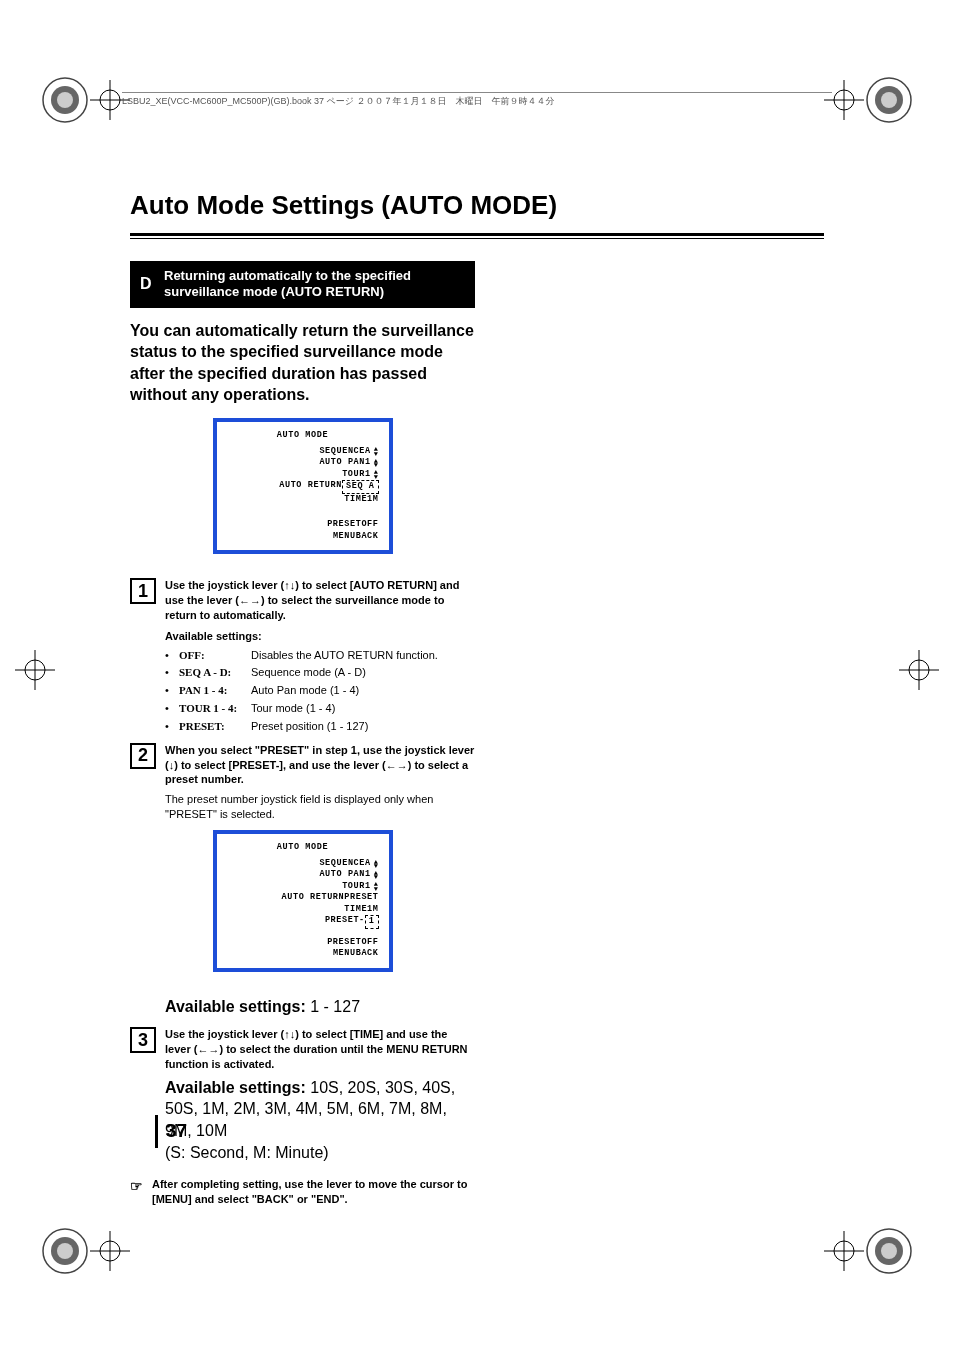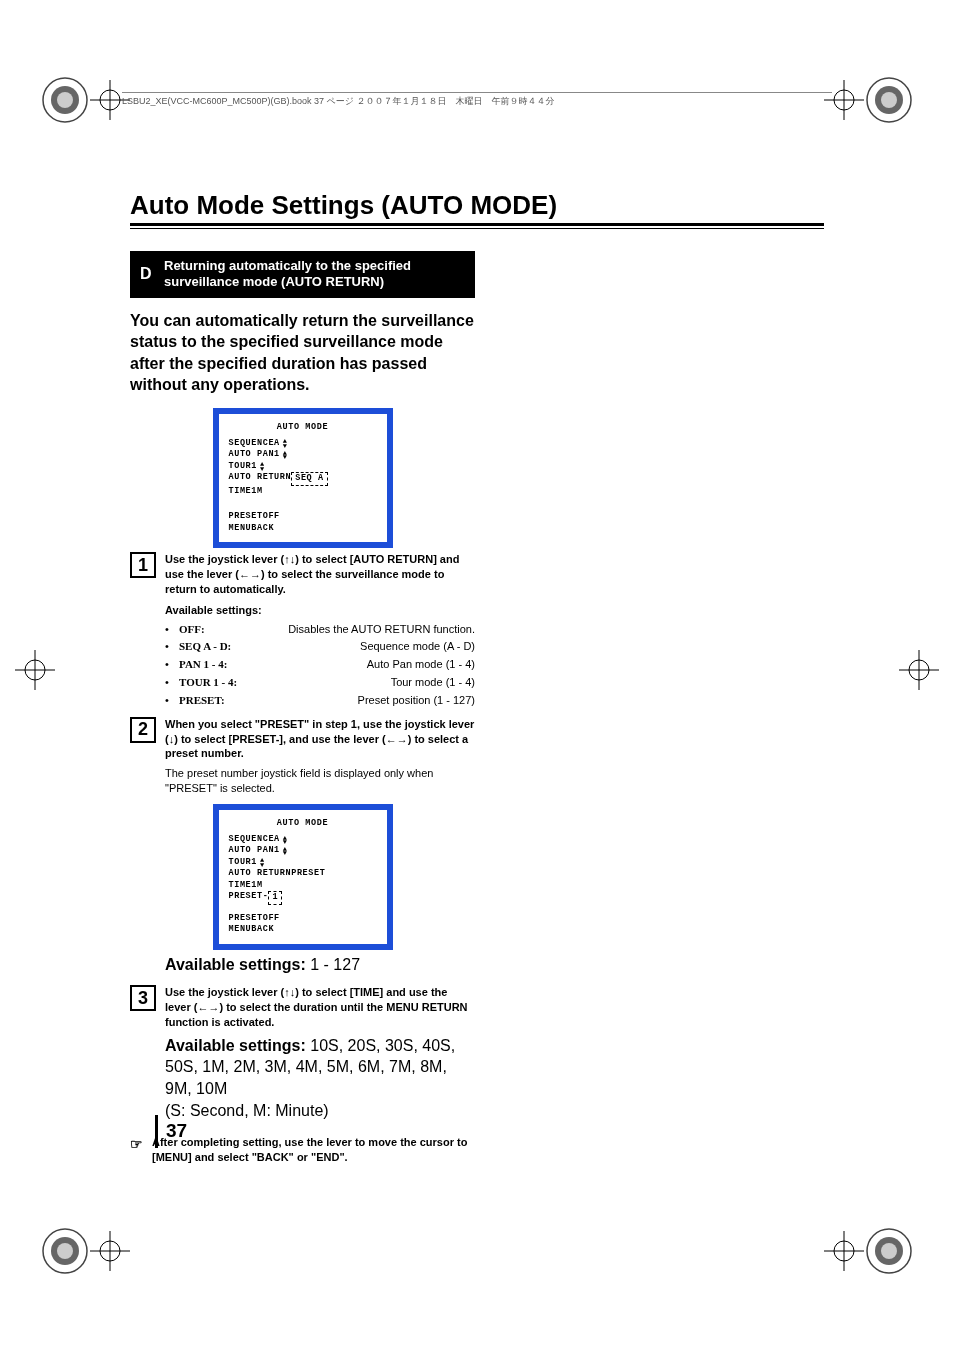--- a/index.html
+++ b/index.html
@@ -49,21 +49,21 @@
   .page {
     position: absolute;
     top: 190px;
     left: 130px;
     right: 130px;
   }
 
   .title {
     font-size: 26px;
     font-weight: bold;
-    margin-bottom: 2px;
+    margin-bottom: 12px;
   }
   .title-rule-thick {
     border-top: 3px solid #000;
     margin-bottom: 2px;
   }
   .title-rule-thin {
     border-top: 1px solid #000;
     margin-bottom: 22px;
   }
 
@@ -90,36 +90,36 @@
   }
 
   .intro {
     font-size: 16px;
     font-weight: bold;
     margin: 12px 0 12px 0;
     line-height: 1.35;
   }
 
   .osd-box {
-    border: 6px solid #1d4ed8;
+    border: 4px solid #1d4ed8;
     width: 180px;
-    margin: 0 auto 4px auto;
+    margin: 0 auto 24px auto;
     padding: 8px 10px;
     font-family: "Courier New", monospace;
     font-size: 8.5px;
     font-weight: bold;
     letter-spacing: 0.6px;
   }
   .osd-title {
     text-align: center;
     margin-bottom: 6px;
   }
   .osd-row {
     display: flex;
-    justify-content: flex-start;
+    justify-content: flex-end;
     line-height: 1.35;
     font-family: Liberation Mono, monospace;
   }
   .osd-row .rval { display: flex; align-items: center; gap: 3px; }
   .osd-arrow-v {
     display: inline-block;
     line-height: 0.6;
     font-size: 7px;
     text-align: center;
   }
@@ -174,21 +174,21 @@
   .setting-row .bullet {
     width: 14px;
     flex-shrink: 0;
   }
   .setting-row .label {
     font-weight: bold;
     width: 72px;
     flex-shrink: 0;
     font-family: Liberation Serif, serif;
   }
-  .setting-row .desc { flex: 1; text-align: right; }
+  .setting-row .desc { flex: 1; }
 
   .inline-settings {
     font-size: 16px;
     margin-top: 4px;
   }
   .inline-settings .lbl { font-weight: bold; }
 
   .note {
     font-size: 11px;
     font-weight: bold;

